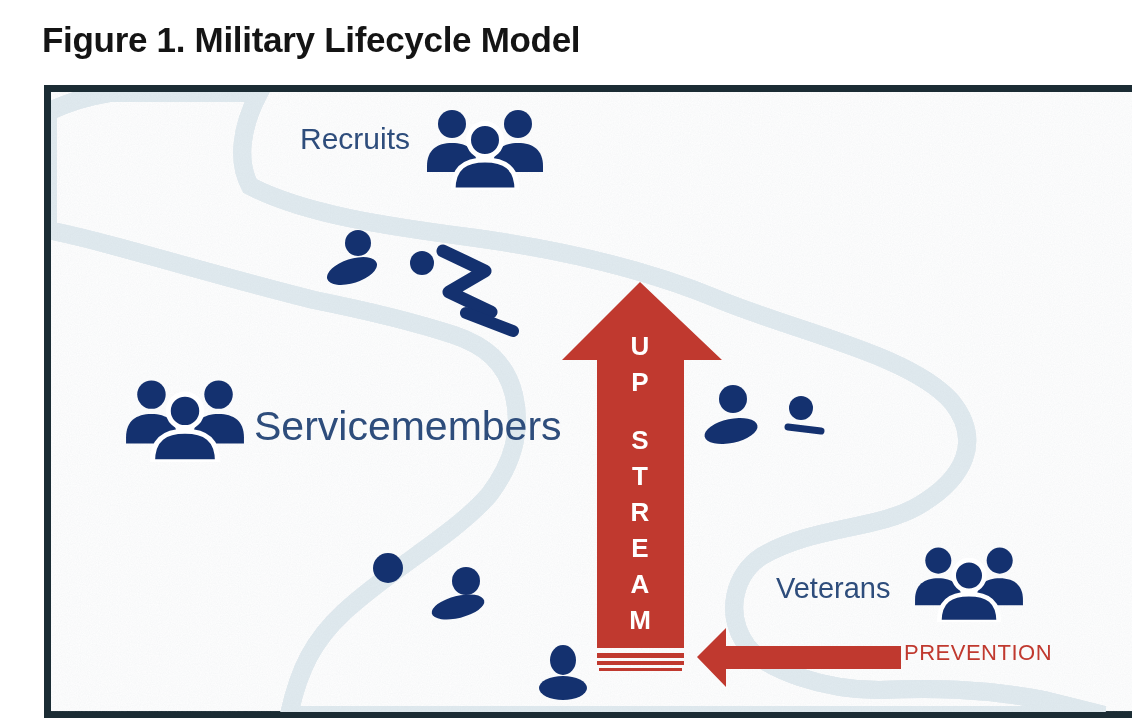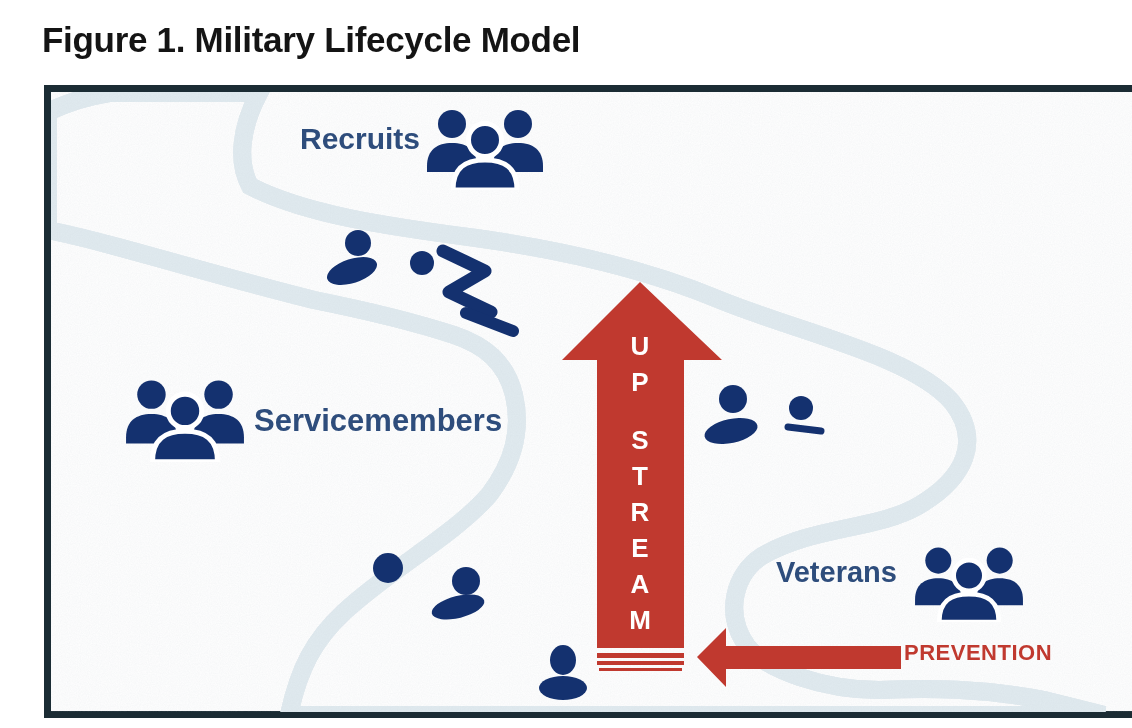--- a/index.html
+++ b/index.html
@@ -6,26 +6,26 @@
   body{width:1132px;height:728px;overflow:hidden;position:relative;
        font-family:"Liberation Sans",sans-serif;}
   .stage{position:absolute;inset:0;width:1132px;height:728px;margin-left:14px;}
   svg.art{position:absolute;left:0;top:0;}
   .page-title{
     position:absolute;left:28px;top:20px;
     font-size:35px;font-weight:bold;color:#141414;letter-spacing:-0.3px;
     font-family:"Liberation Sans",sans-serif;
   }
   .lbl{
-    position:absolute;font-weight:bold;color:#2e4d7c;white-space:nowrap;
+    position:absolute;font-weight:normal;color:#2e4d7c;white-space:nowrap;
     font-family:"Liberation Sans",sans-serif;
   }
   .lbl-recruits{left:286px;top:122px;font-size:30px;}
-  .lbl-servicemembers{left:240px;top:403px;font-size:31px;}
-  .lbl-veterans{left:762px;top:556px;font-size:29px;}
+  .lbl-servicemembers{left:240px;top:403px;font-size:41px;}
+  .lbl-veterans{left:762px;top:572px;font-size:29px;}
   .lbl-prevention{left:890px;top:640px;font-size:22px;color:#c0392f;letter-spacing:0.5px;}
   .upstream{
     position:absolute;left:626px;top:333px;transform:translateX(-50%);
     display:flex;flex-direction:column;align-items:center;gap:10px;
     color:#ffffff;font-weight:bold;font-size:26px;line-height:1;
     font-family:"Liberation Sans",sans-serif;
   }
   .upstream .vword-gap{height:12px;}
 </style>
 </head>

